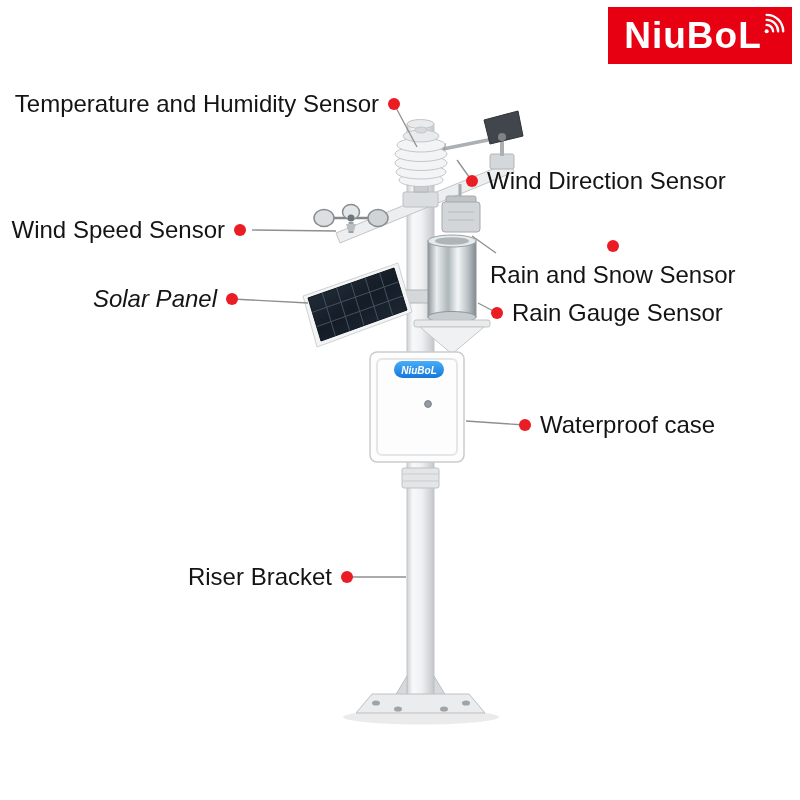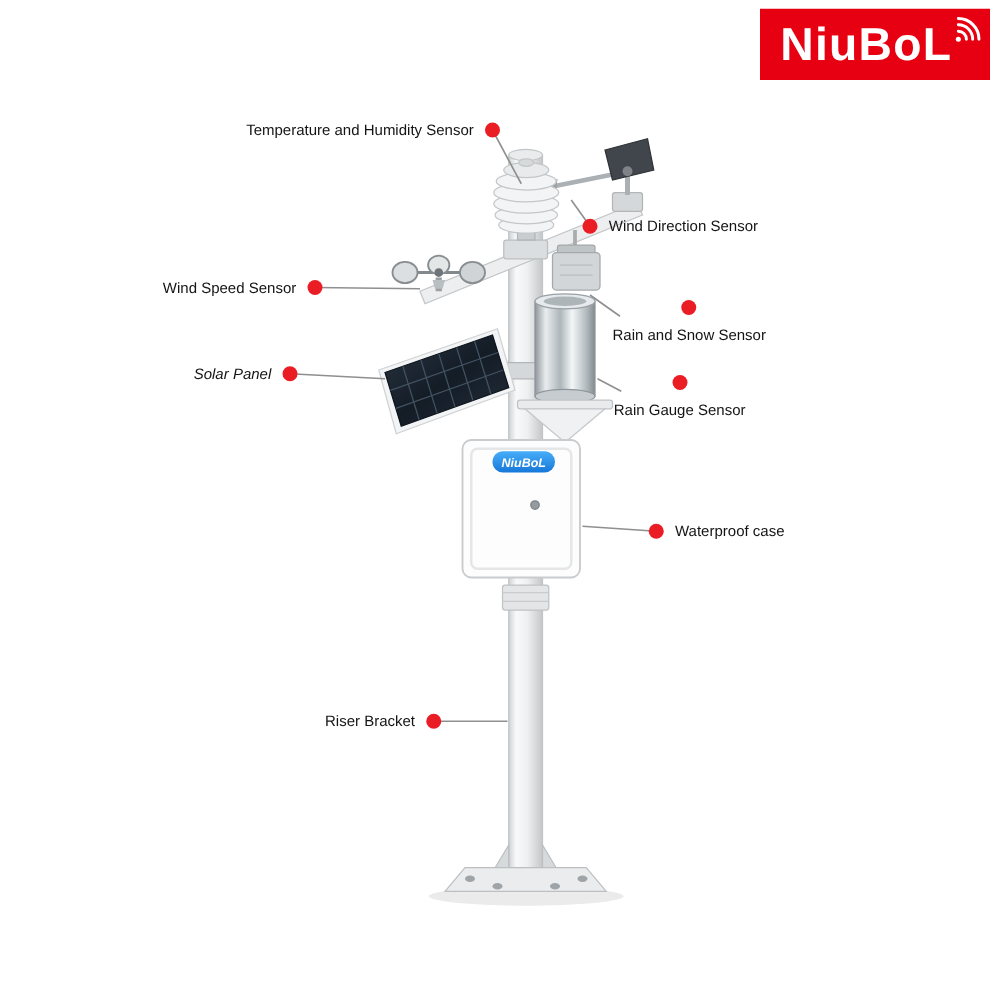--- a/index.html
+++ b/index.html
@@ -10,28 +10,28 @@
 
   
   .logo { position:absolute; left:608px; top:7px; width:184px; height:57px;
           background:#e60012; display:flex; align-items:center; justify-content:center; }
   .logo-text { color:#ffffff; font-size:37px; font-weight:bold; letter-spacing:1px;
                padding-right:14px; line-height:1; }
   .wifi { position:absolute; right:7px; top:6px; }
 
   
   .callout { position:absolute; display:flex; align-items:center; gap:9px; height:26px;
-             font-size:12px; color:#141414; white-space:nowrap; }
+             font-size:24px; color:#141414; white-space:nowrap; }
   .callout .dot { width:12px; height:12px; border-radius:50%; background:#ea1c24; flex:0 0 auto; }
   .c1 { right:400px; top:91px; }
   .c2 { left:466px;  top:168px;align-items:center; }
-  .c3 { right:542px; top:217px; }
+  .c3 { right:554px; top:217px; }
   .c4 { left:490px;  top:240px;flex-direction:column; }
   .c5 { right:562px; top:286px;font-style:italic; }
-  .c6 { left:491px;  top:300px;flex-direction:column; }
+  .c6 { left:491px;  top:300px; }
   .c7 { left:519px;  top:412px; }
   .c8 { right:447px; top:564px; }
 </style>
 </head>
 <body>
 
 <div class="stage">
 
   <svg class="art" viewBox="0 0 800 800" width="800" height="800">
     <defs>

